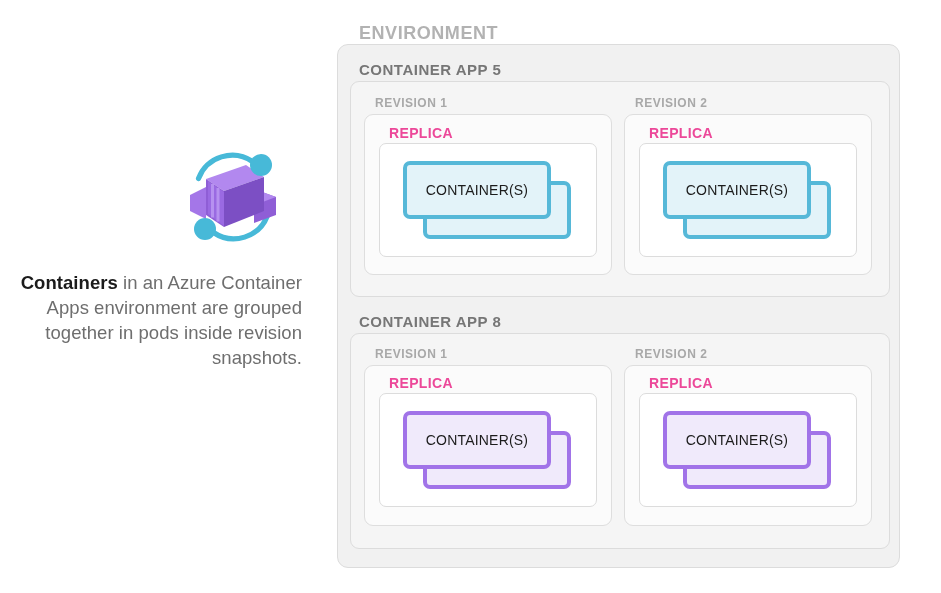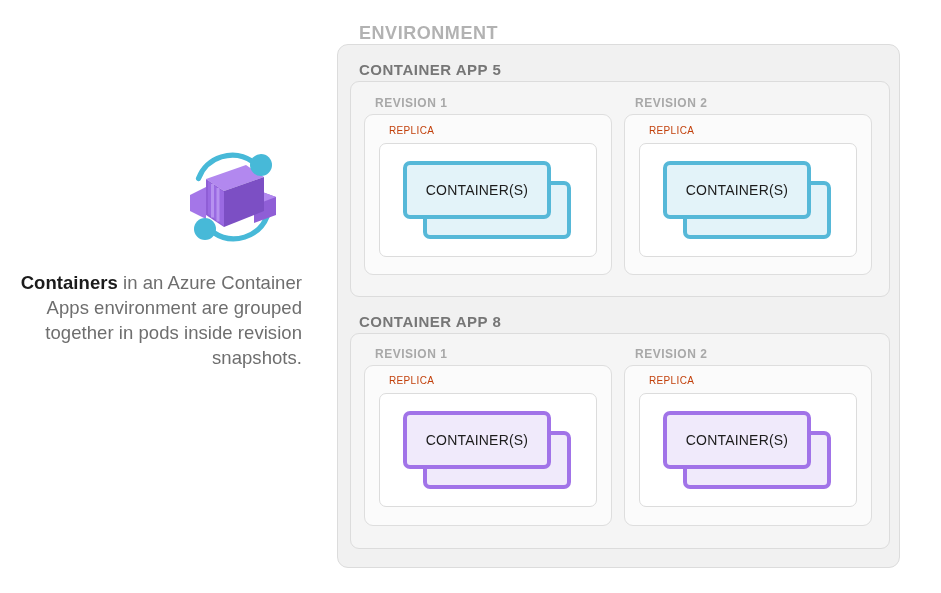--- a/index.html
+++ b/index.html
@@ -98,24 +98,24 @@
   .revision-box {
     position: absolute;
     background: #fbfbfb;
     border: 1.6px solid #dedede;
     border-radius: 9px;
     box-sizing: border-box;
   }
 
   .replica-label {
     position: absolute;
-    font-size: 10px;
-    font-weight: normal;
+    font-size: 14px;
+    font-weight: bold;
     letter-spacing: 0.35px;
-    color: #c2410c;
+    color: #ec4899;
   }
 
   .replica-box {
     position: absolute;
     background: #ffffff;
     border: 1.6px solid #dcdcdc;
     border-radius: 7px;
     box-sizing: border-box;
   }
 

